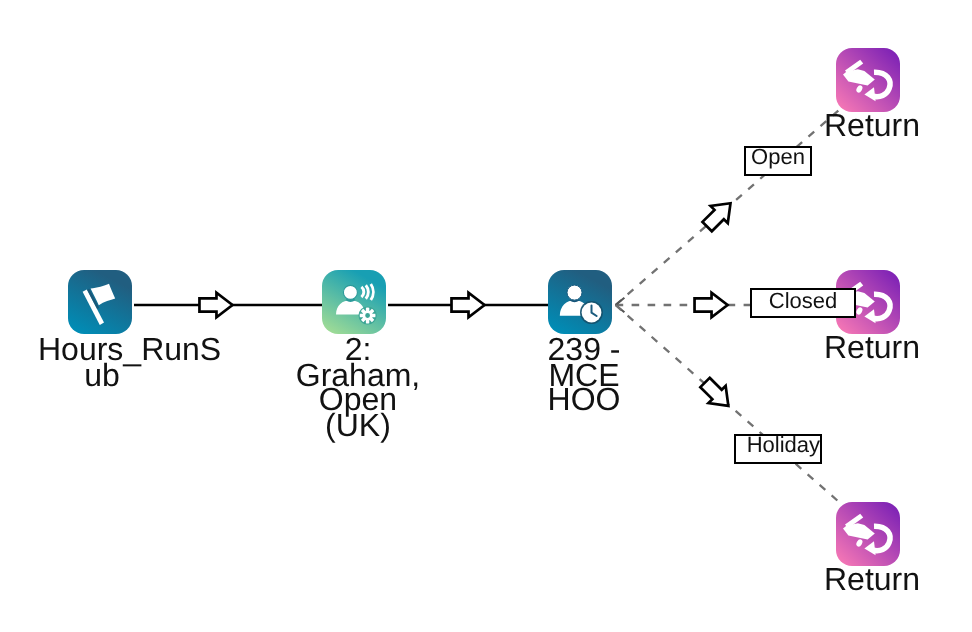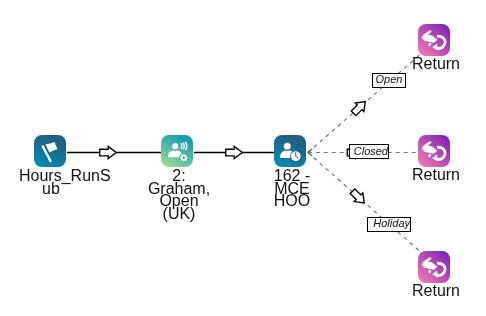--- a/index.html
+++ b/index.html
@@ -1,20 +1,20 @@
 <!DOCTYPE html>
 <html><head>
 <meta charset="utf-8">
 <style>
   html,body{margin:0;padding:0;}
   body{width:486px;height:316px;background:#fff;font-family:"Liberation Sans",sans-serif;overflow:hidden;position:relative;}
   #canvas{position:absolute;left:0;top:0;}
   .nodelabel{position:absolute;text-align:center;font-size:16px;color:#121212;line-height:12.5px;white-space:pre-line;}
   .edgelabel{position:absolute;border:1.2px solid #000;background:#fff;font-size:11px;color:#121212;
-             box-sizing:border-box;text-align:center;line-height:11.2px;padding-top:0.6px;font-style:italic;}
+             box-sizing:border-box;text-align:center;line-height:11.2px;padding-top:0.6px;}
 </style>
 </head>
 <body>
 
 <svg id="canvas" width="486" height="316" viewBox="0 0 486 316" xmlns="http://www.w3.org/2000/svg">
   <defs>
     <linearGradient id="gBlue" x1="0.10" y1="0.95" x2="0.55" y2="0.07">
       <stop offset="0" stop-color="#008db6"></stop>
       <stop offset="1" stop-color="#215e80"></stop>
     </linearGradient>
@@ -117,21 +117,21 @@
         </g>
       </g>
     </g>
 </svg>
 
 <div id="labels">
     <div class="nodelabel" style="left: 19px; top: 170px; width: 64px;">Hours_RunS
 ub</div>
     <div class="nodelabel" style="left: 144px; top: 170px; width: 70px;">2: Graham,
 Open (UK)</div>
-    <div class="nodelabel" style="left: 258px; top: 170px; width: 68px;">162 - MCE
+    <div class="nodelabel" style="left: 258px; top: 170px; width: 68px;">239 - MCE
 HOO</div>
     <div class="nodelabel" style="left: 405px; top: 58.4px; width: 62px;">Return</div>
     <div class="nodelabel" style="left: 405px; top: 169.4px; width: 62px;">Return</div>
     <div class="nodelabel" style="left: 405px; top: 285.4px; width: 62px;">Return</div>
     <div class="edgelabel" style="left: 372px; top: 72.5px; width: 34px; height: 15px;">Open</div>
-    <div class="edgelabel" style="left: 349px; top: 144px; width: 40px; height: 15px; text-align: right;">Closed</div>
+    <div class="edgelabel" style="left: 375px; top: 144px; width: 53px; height: 15px;">Closed</div>
     <div class="edgelabel" style="left: 367px; top: 216.5px; width: 44px; height: 15px; text-align: right;">Holiday</div>
   </div>
 
 </body></html>

